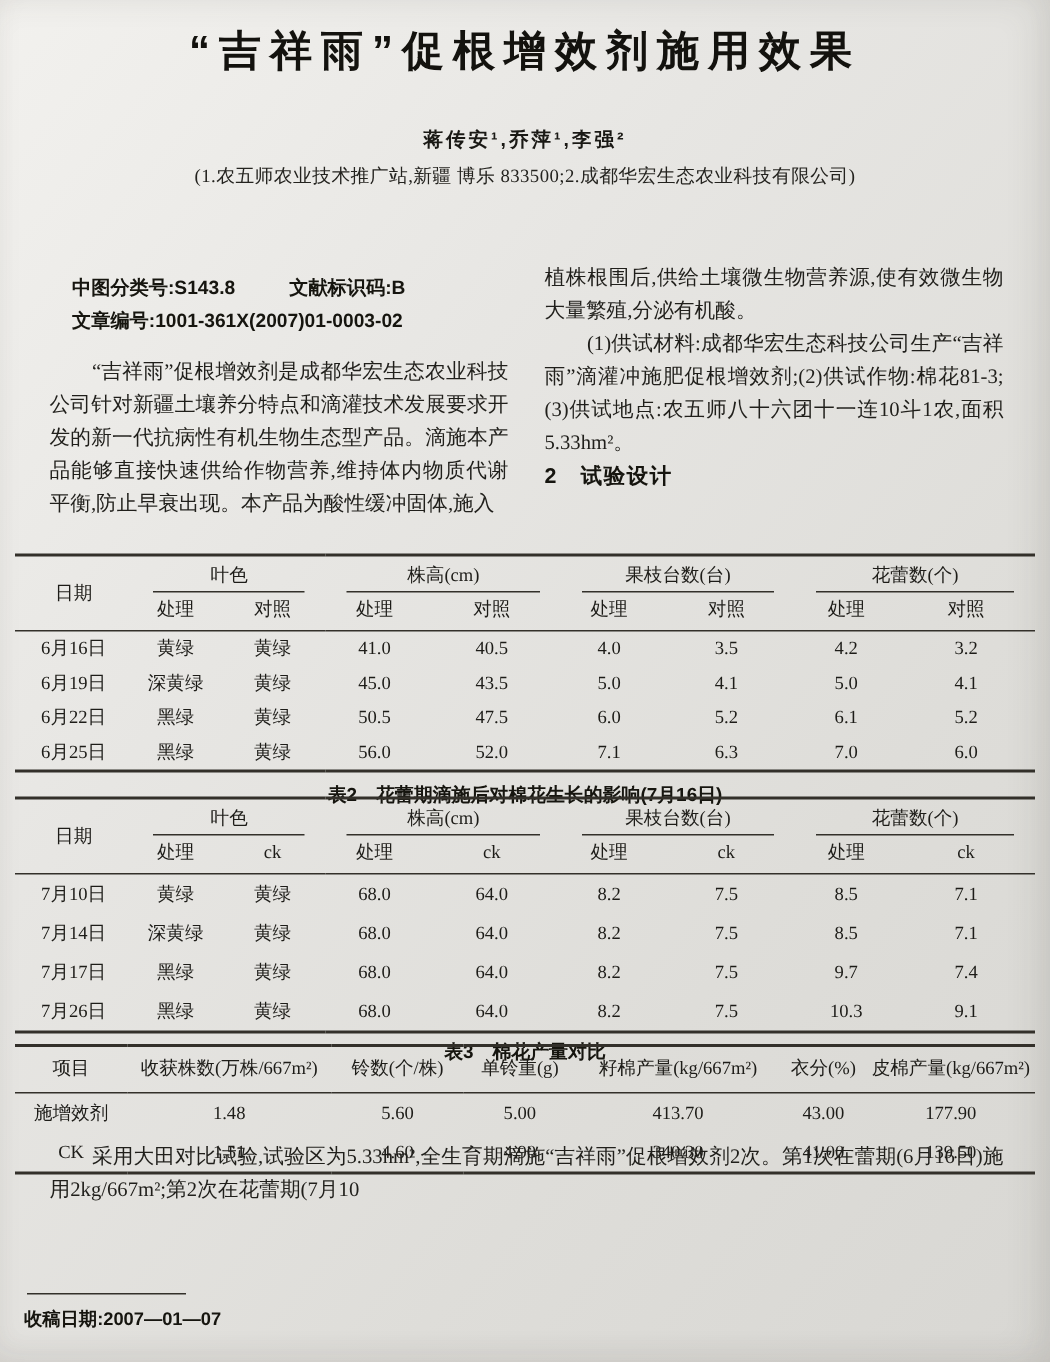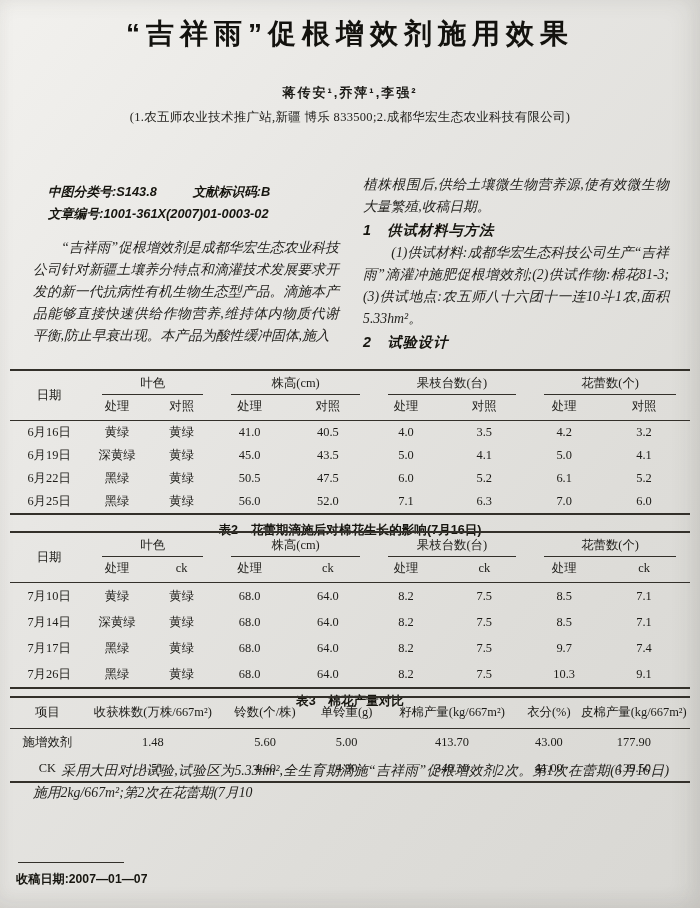--- a/index.html
+++ b/index.html
@@ -21,21 +21,21 @@
   .authors {
     position:absolute; top:84px; left:0; width:100%; text-align:center;
     font-family:"Liberation Sans","DejaVu Sans",sans-serif; font-weight:700;
     font-size:13px; letter-spacing:2px; color:#1a1915;
   }
   .affiliation {
     position:absolute; top:109px; left:0; width:100%; text-align:center;
     font-size:12.5px; letter-spacing:.3px; color:#24231f;
   }
 
-  .cols { position:absolute; left:33px; width:636px; display:flex; gap:24px;font-style:italic; }
+  .cols { position:absolute; left:33px; width:636px; display:flex; gap:24px; }
   #top-cols { top:174px; }
   #bottom-cols { top:760px; }
   .col { flex:1; text-align:justify; font-size:13.8px; line-height:22px; color:#201f1b; }
 
   .meta {
     margin-top:7px; padding-left:15px;
     font-family:"Liberation Sans","DejaVu Sans",sans-serif; font-weight:700;
     font-size:12.8px; line-height:22px; color:#16150f;
   }
   .meta-row { display:flex; gap:36px; }
@@ -95,22 +95,21 @@
           <span>中图分类号:S143.8</span>
           <span>文献标识码:B</span>
         </div>
         <div class="meta-row">
           <span>文章编号:1001-361X(2007)01-0003-02</span>
         </div>
       </div>
       <p class="p-indent" id="intro-left">“吉祥雨”促根增效剂是成都华宏生态农业科技公司针对新疆土壤养分特点和滴灌技术发展要求开发的新一代抗病性有机生物生态型产品。滴施本产品能够直接快速供给作物营养,维持体内物质代谢平衡,防止早衰出现。本产品为酸性缓冲固体,施入</p>
     </div>
     <div class="col">
-      <p>植株根围后,供给土壤微生物营养源,使有效微生物大量繁殖,收稿日期。</p>
-      <h2 class="sec">1　供试材料与方法</h2>
+      <p>植株根围后,供给土壤微生物营养源,使有效微生物大量繁殖,分泌有机酸。</p>
       <p class="p-indent">(1)供试材料:成都华宏生态科技公司生产“吉祥雨”滴灌冲施肥促根增效剂;(2)供试作物:棉花81-3;(3)供试地点:农五师八十六团十一连10斗1农,面积5.33hm²。</p>
       <h2 class="sec">2　试验设计</h2>
     </div>
   </div>
 
   <table class="dtable" id="table1">
       <colgroup>
         <col style="width:11.5%">
         <col style="width:8.5%">
         <col style="width:10.5%">

